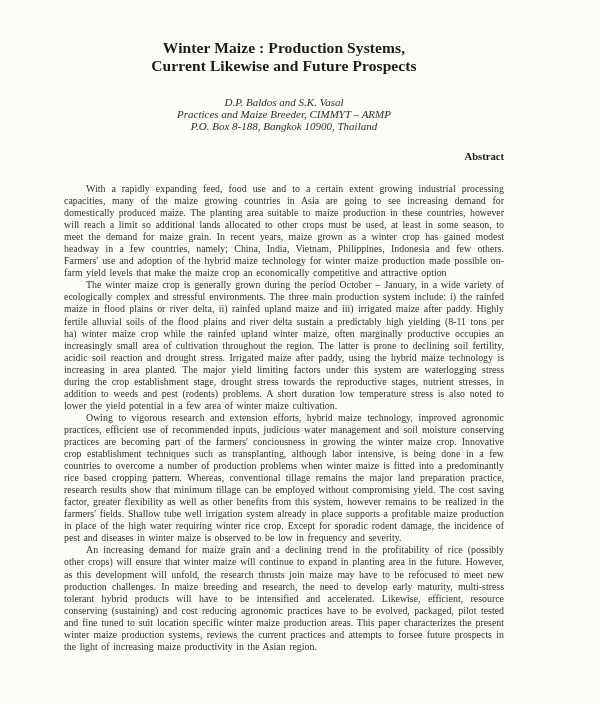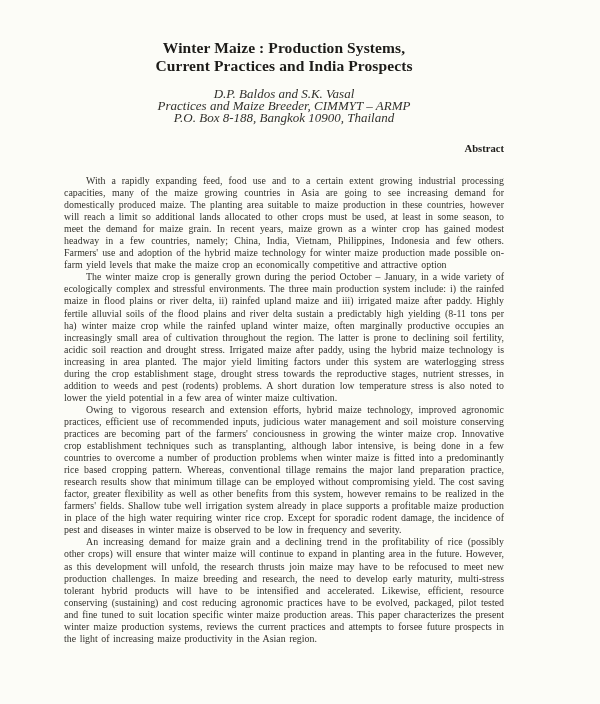--- a/index.html
+++ b/index.html
@@ -32,24 +32,24 @@
   .doc-title {
     margin-top: 39px;
     text-align: center;
     font-weight: bold;
     font-size: 15.5px;
     line-height: 18px;
     color: var(--ink-strong);
     letter-spacing: 0.1px;
   }
   .author-block {
-    margin-top: 13px;
+    margin-top: 21px;
     text-align: center;
     font-style: italic;
-    font-size: 13px;
+    font-size: 11px;
     line-height: 12px;
     color: var(--ink);
   }
   .section-heading {
     margin-top: 19px;
     text-align: right;
     font-weight: bold;
     font-size: 10.6px;
     line-height: 12px;
     color: var(--ink-strong);
@@ -67,21 +67,21 @@
   }
 </style>
 </head>
 <body>
 
 <div class="page">
   <div class="text-col">
 
     <div class="doc-title">
       <div>Winter Maize : Production Systems,</div>
-      <div>Current Practices and India Prospects</div>
+      <div>Current Likewise and Future Prospects</div>
     </div>
 
     <div class="author-block">
       <div>D.P. Baldos and S.K. Vasal</div>
       <div>Practices and Maize Breeder, CIMMYT – ARMP</div>
       <div>P.O. Box 8-188, Bangkok 10900, Thailand</div>
     </div>
 
     <div class="section-heading">Abstract</div>
 

